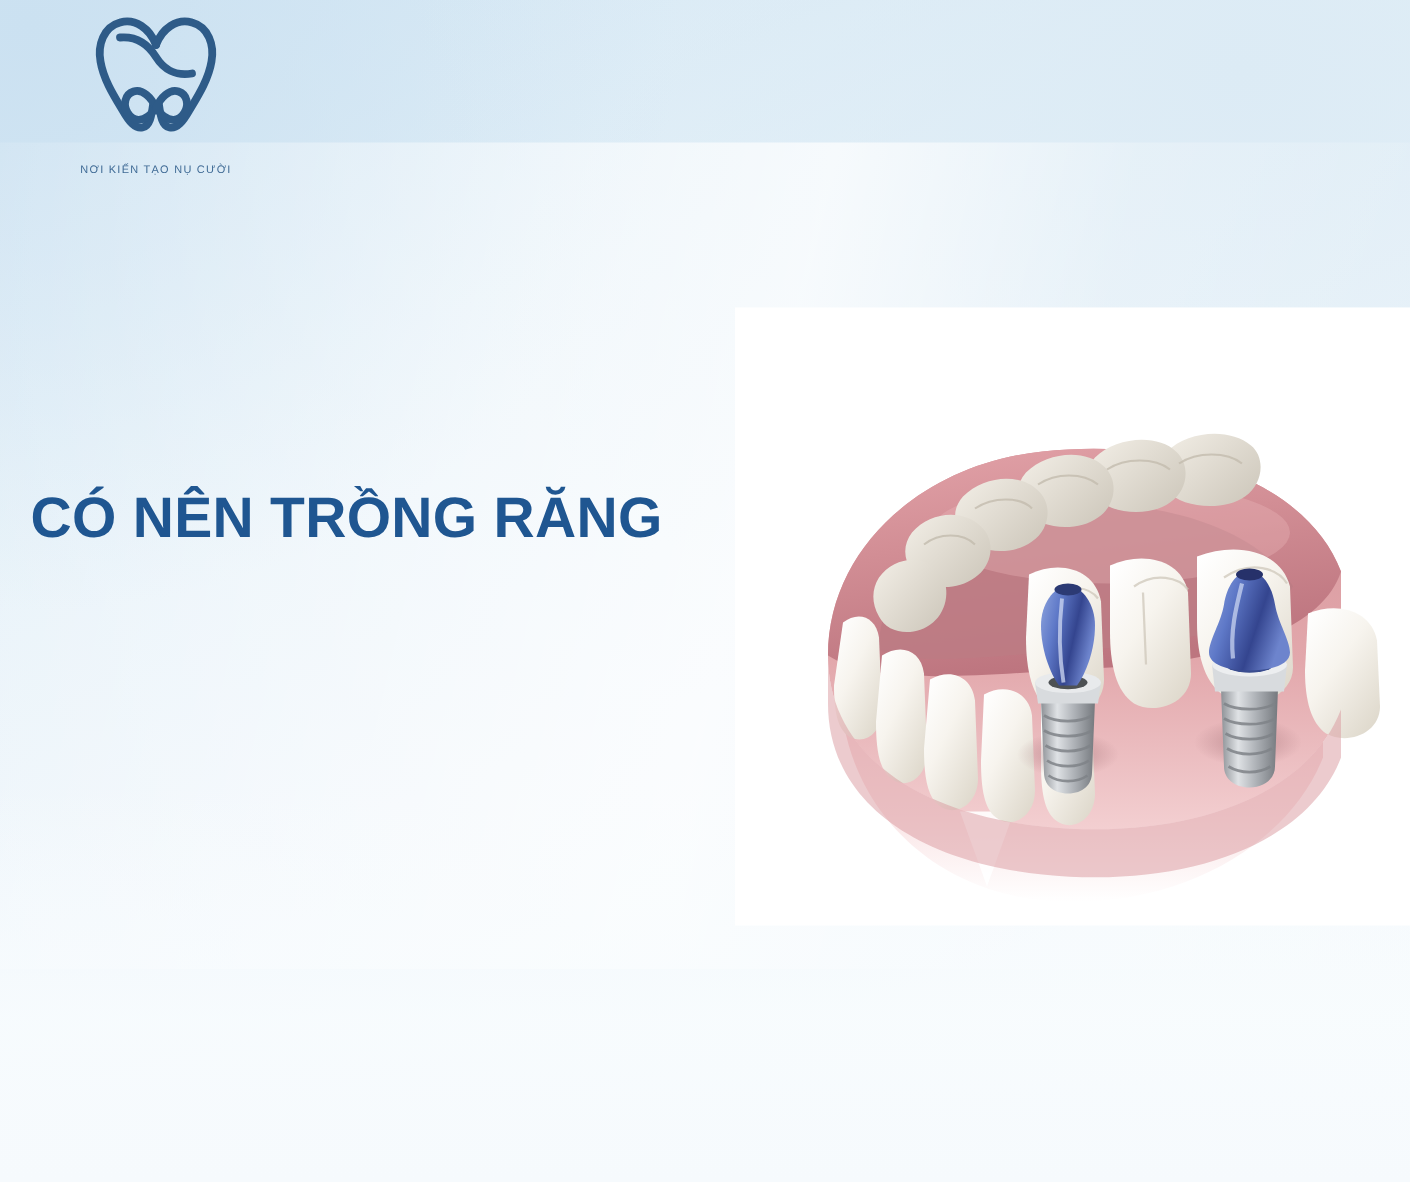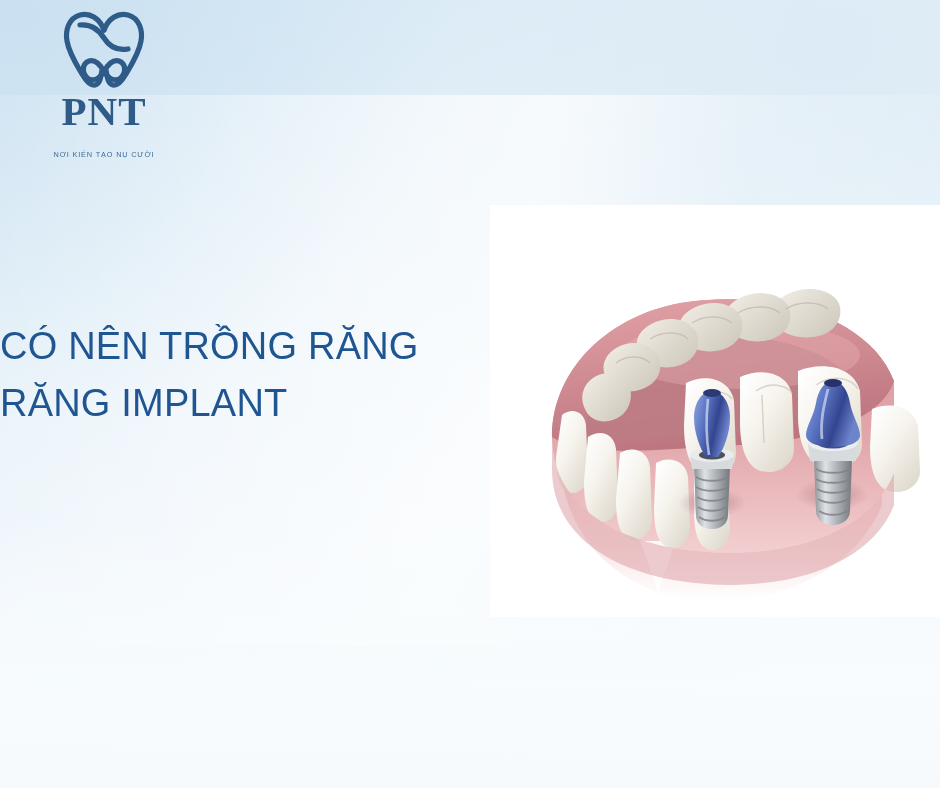--- a/index.html
+++ b/index.html
@@ -75,22 +75,23 @@
     margin-top: 18px;
     white-space: nowrap;
   }
 
   
   .headline {
     position: absolute;
     left: 0;
     top: 318px;
     width: 462px;
+    text-align: center;
     color: #1f5691;
-    font-weight: 400;
+    font-weight: 700;
     font-size: 38px;
     line-height: 57px;
     letter-spacing: 0.2px;
   }
   .headline .line { display: block; white-space: nowrap; }
 
   
   .photo {
     position: absolute;
     left: 490px;
@@ -119,27 +120,25 @@
 
         <path d="M45 22 C49 11 59 4 69 7 C80 10 84 22 82 33 C80 45 73 56 67 66 C63 73 59 78 54 77 C49 76 48 69 47 62"></path>
 
         <path d="M21 17 C32 16 40 22 45 30 C50 38 58 43 69 41"></path>
 
         <path d="M45 64 C42 57 36 51 30 53 C24 55 23 62 26 67 C29 72 36 76 45 64 Z"></path>
         <path d="M45 64 C48 57 54 51 60 53 C66 55 67 62 64 67 C61 72 54 76 45 64 Z"></path>
       </g>
     </svg>
 
-    <span class="logo-word">PNT</span>
     <span class="logo-tagline">NƠI KIẾN TẠO NỤ CƯỜI</span>
   </div>
 
   <h1 class="headline">
     <span class="line">CÓ NÊN TRỒNG RĂNG</span>
-    <span class="line">RĂNG IMPLANT</span>
   </h1>
 
   <div class="photo">
     <svg viewBox="0 0 450 412" preserveAspectRatio="xMidYMid meet">
       <defs>
         <linearGradient id="gumTop" x1="0" y1="0" x2="0.3" y2="1">
           <stop offset="0" stop-color="#e3a3a9"></stop>
           <stop offset="0.45" stop-color="#d28e95"></stop>
           <stop offset="1" stop-color="#bd757f"></stop>
         </linearGradient>

